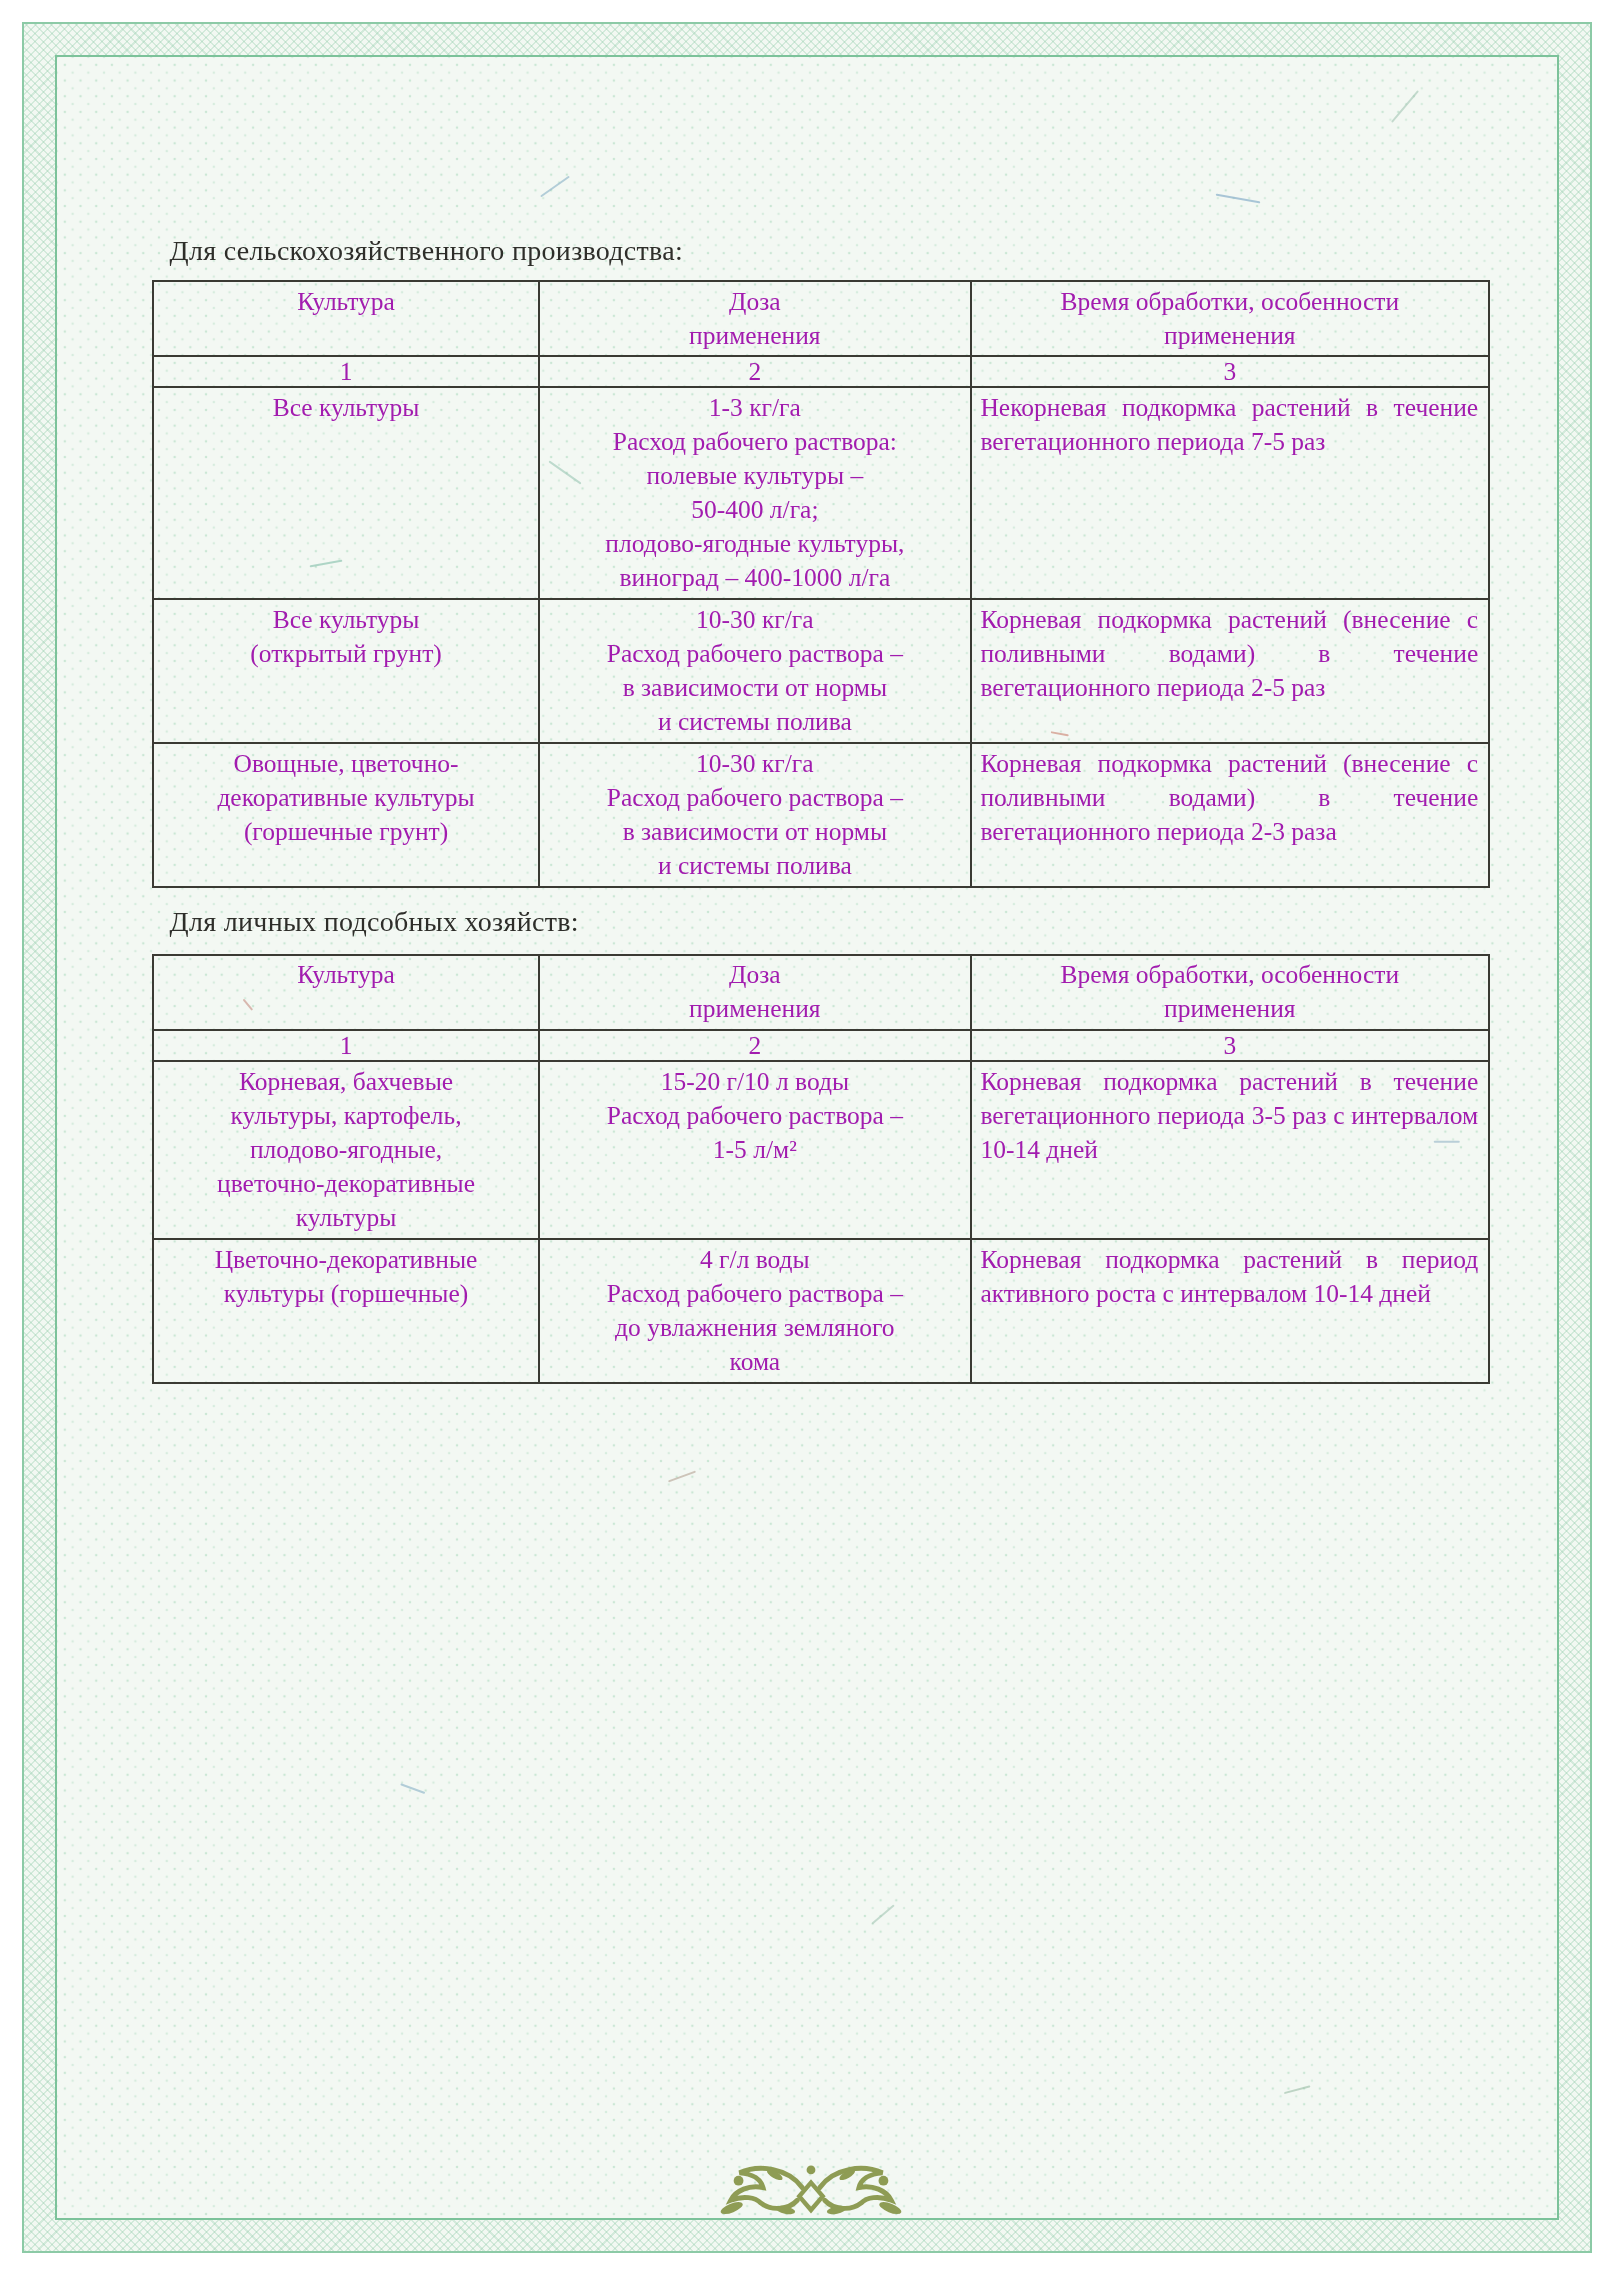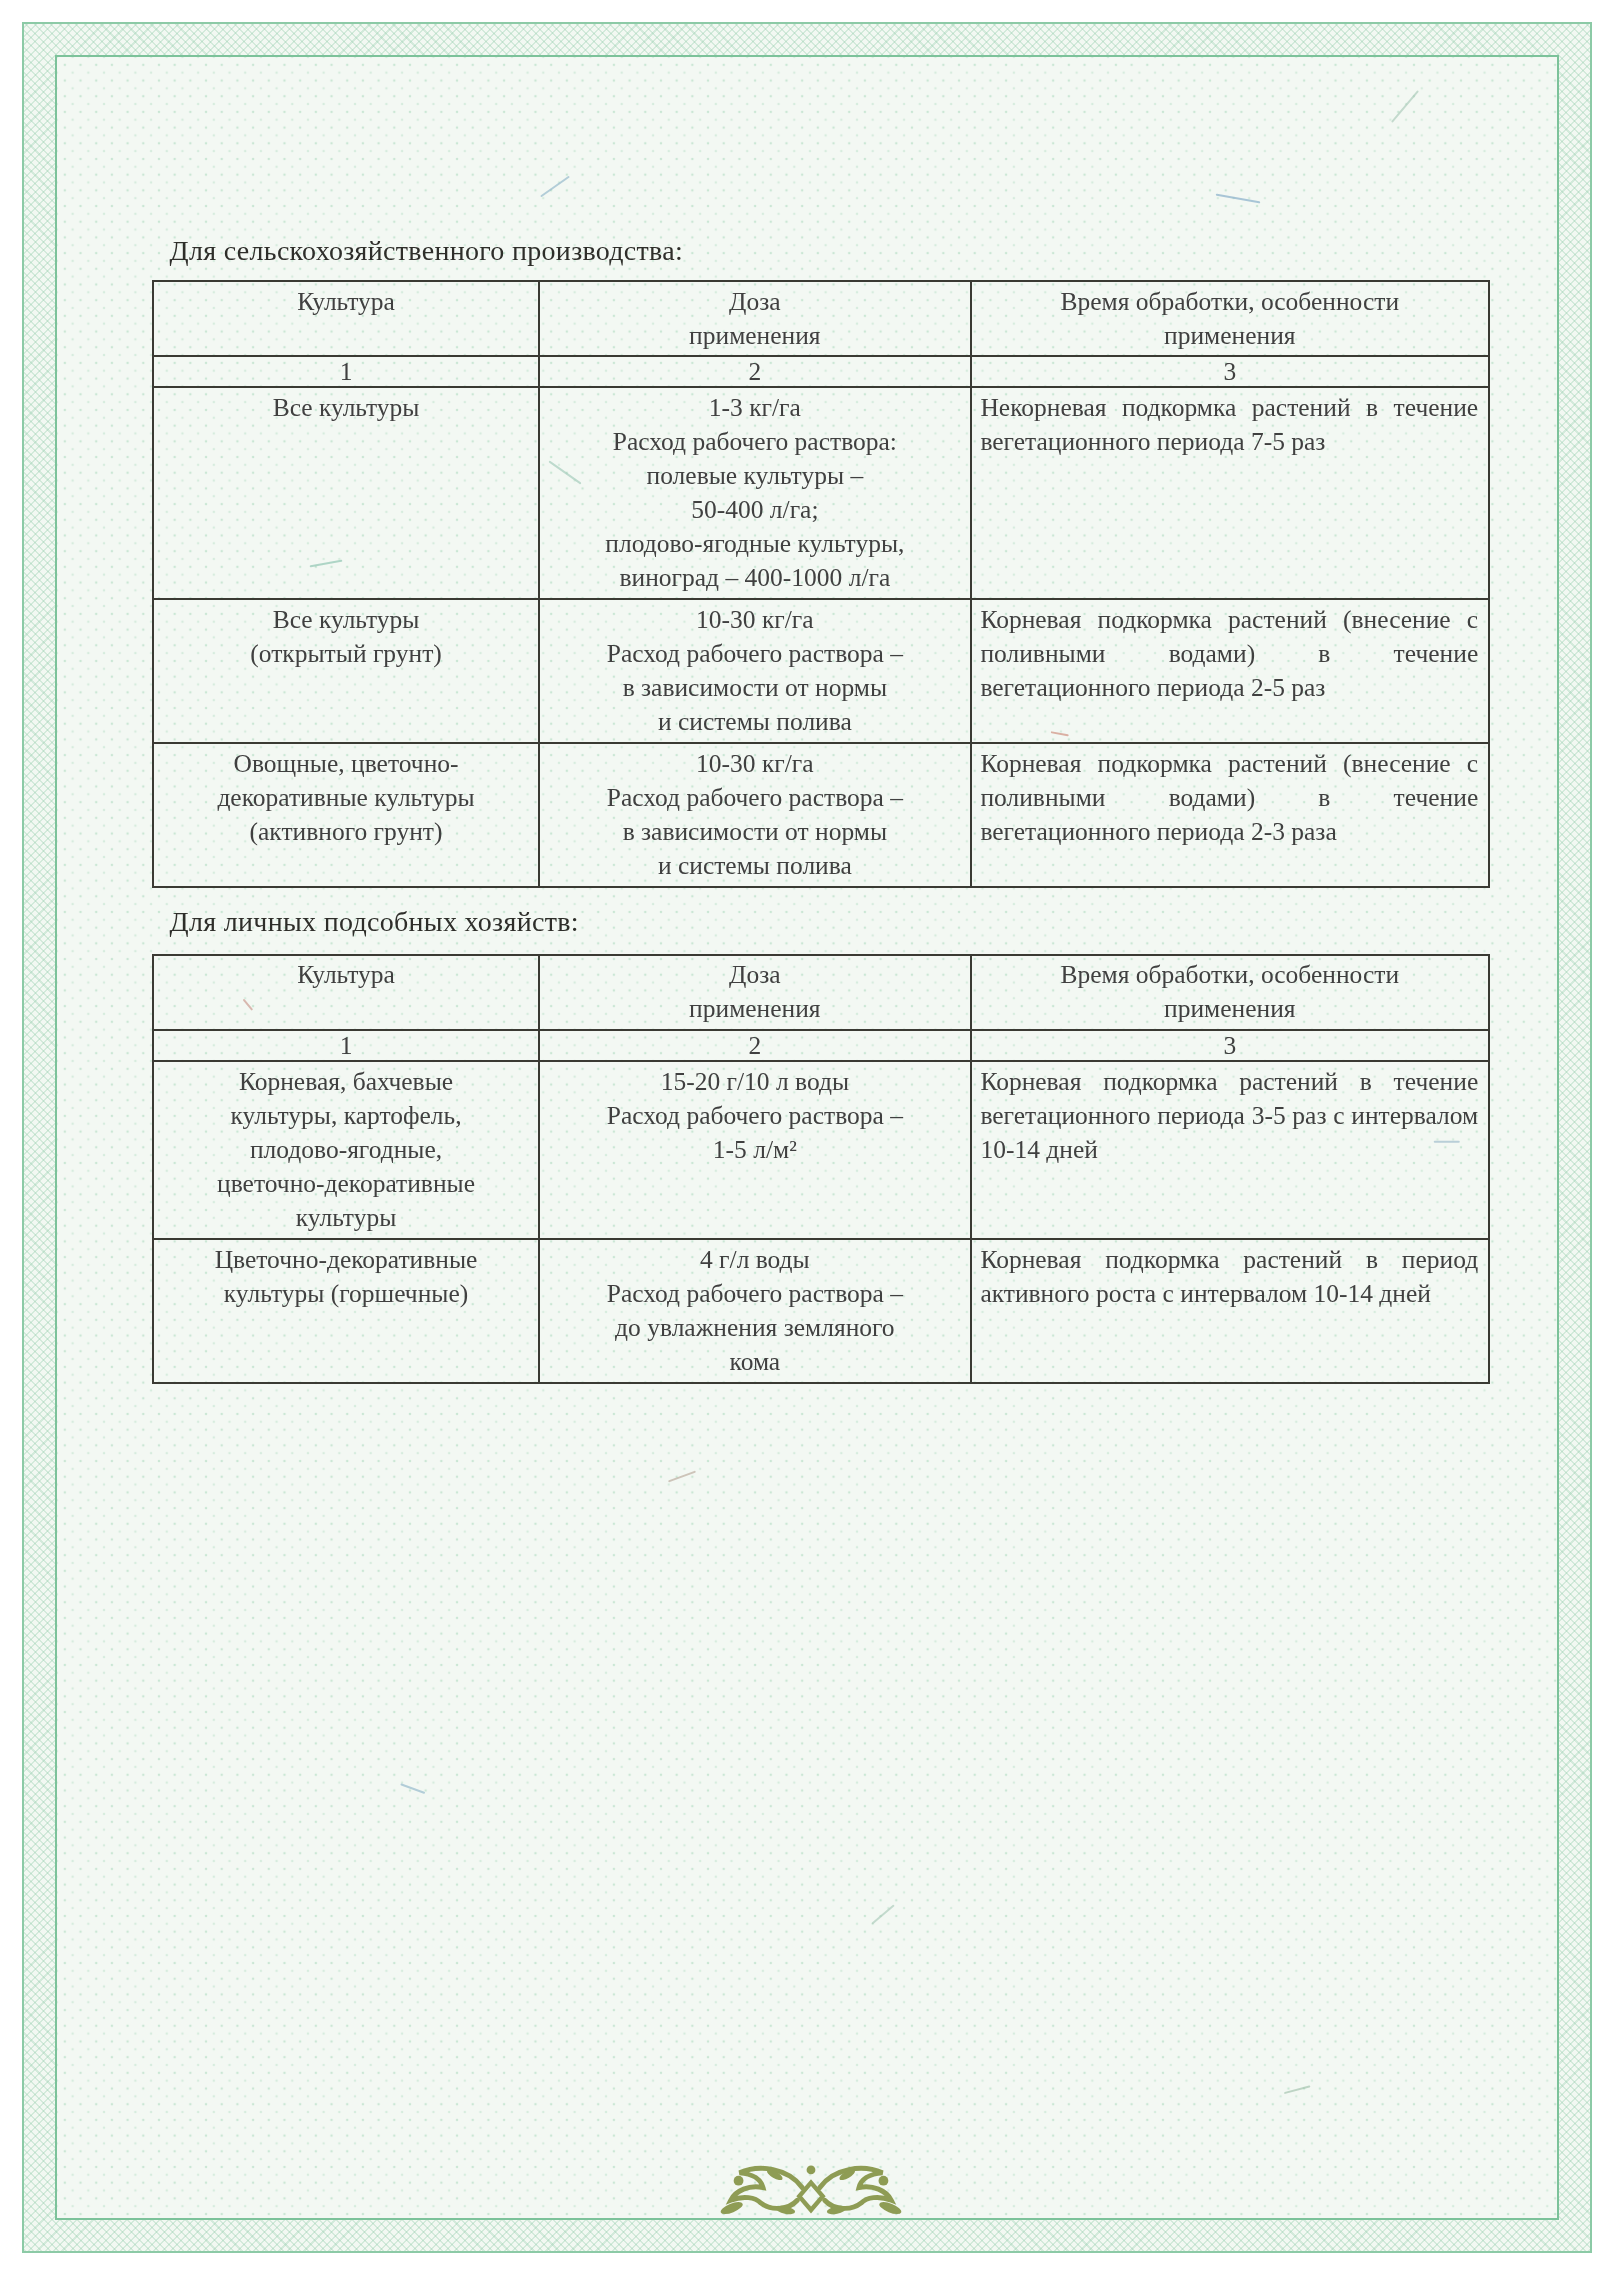--- a/index.html
+++ b/index.html
@@ -28,21 +28,21 @@
   
   .content{position:absolute;left:152px;top:0;width:1338px;padding-top:235px;}
   h2.sec{font-size:28px;font-weight:normal;margin:0 0 12.7px 17.6px;letter-spacing:0.3px;}
   h2.sec.second{margin-top:18px;}
 
   table.doc{border-collapse:collapse;table-layout:fixed;width:100%;
     border:2.9px solid #3a3a33;margin-top:2px;}
   table.doc.t2{margin-top:15.7px;}
   .doc th,.doc td{border:2px solid #3a3a33;font-weight:normal;
     font-size:25.5px;line-height:34px;vertical-align:top;
-    text-align:center;white-space:pre-line;padding:2.9px 5.9px;color:#404040;}
+    text-align:center;white-space:pre-line;padding:2.9px 5.9px;color:#a21caf;}
   .doc col.c1{width:28.9%;} .doc col.c2{width:32.3%;} .doc col.c3{width:38.8%;}
   .doc tr.numrow td{line-height:29px;padding:0 5.9px;}
   .doc td.cell-timing{white-space:normal;text-align:justify;padding:2.9px 9.8px 2.9px 8.8px;}
 
   
   .ornament{position:absolute;left:50%;top:2158px;transform:translateX(-50%);}
 </style>
 </head>
 <body>
 
@@ -105,21 +105,21 @@
 (открытый грунт)</td>
         <td class="cell-dose">10-30 кг/га
 Расход рабочего раствора –
 в зависимости от нормы
 и системы полива</td>
         <td class="cell-timing">Корневая подкормка растений (внесение с поливными водами) в течение вегетационного периода 2-5 раз</td>
       </tr>
       <tr>
         <td class="cell-culture">Овощные, цветочно-
 декоративные культуры
-(активного грунт)</td>
+(горшечные грунт)</td>
         <td class="cell-dose">10-30 кг/га
 Расход рабочего раствора –
 в зависимости от нормы
 и системы полива</td>
         <td class="cell-timing">Корневая подкормка растений (внесение с поливными водами) в течение вегетационного периода 2-3 раза</td>
       </tr>
     </tbody>
   </table>
 
   <h2 class="sec second">Для личных подсобных хозяйств:</h2>

